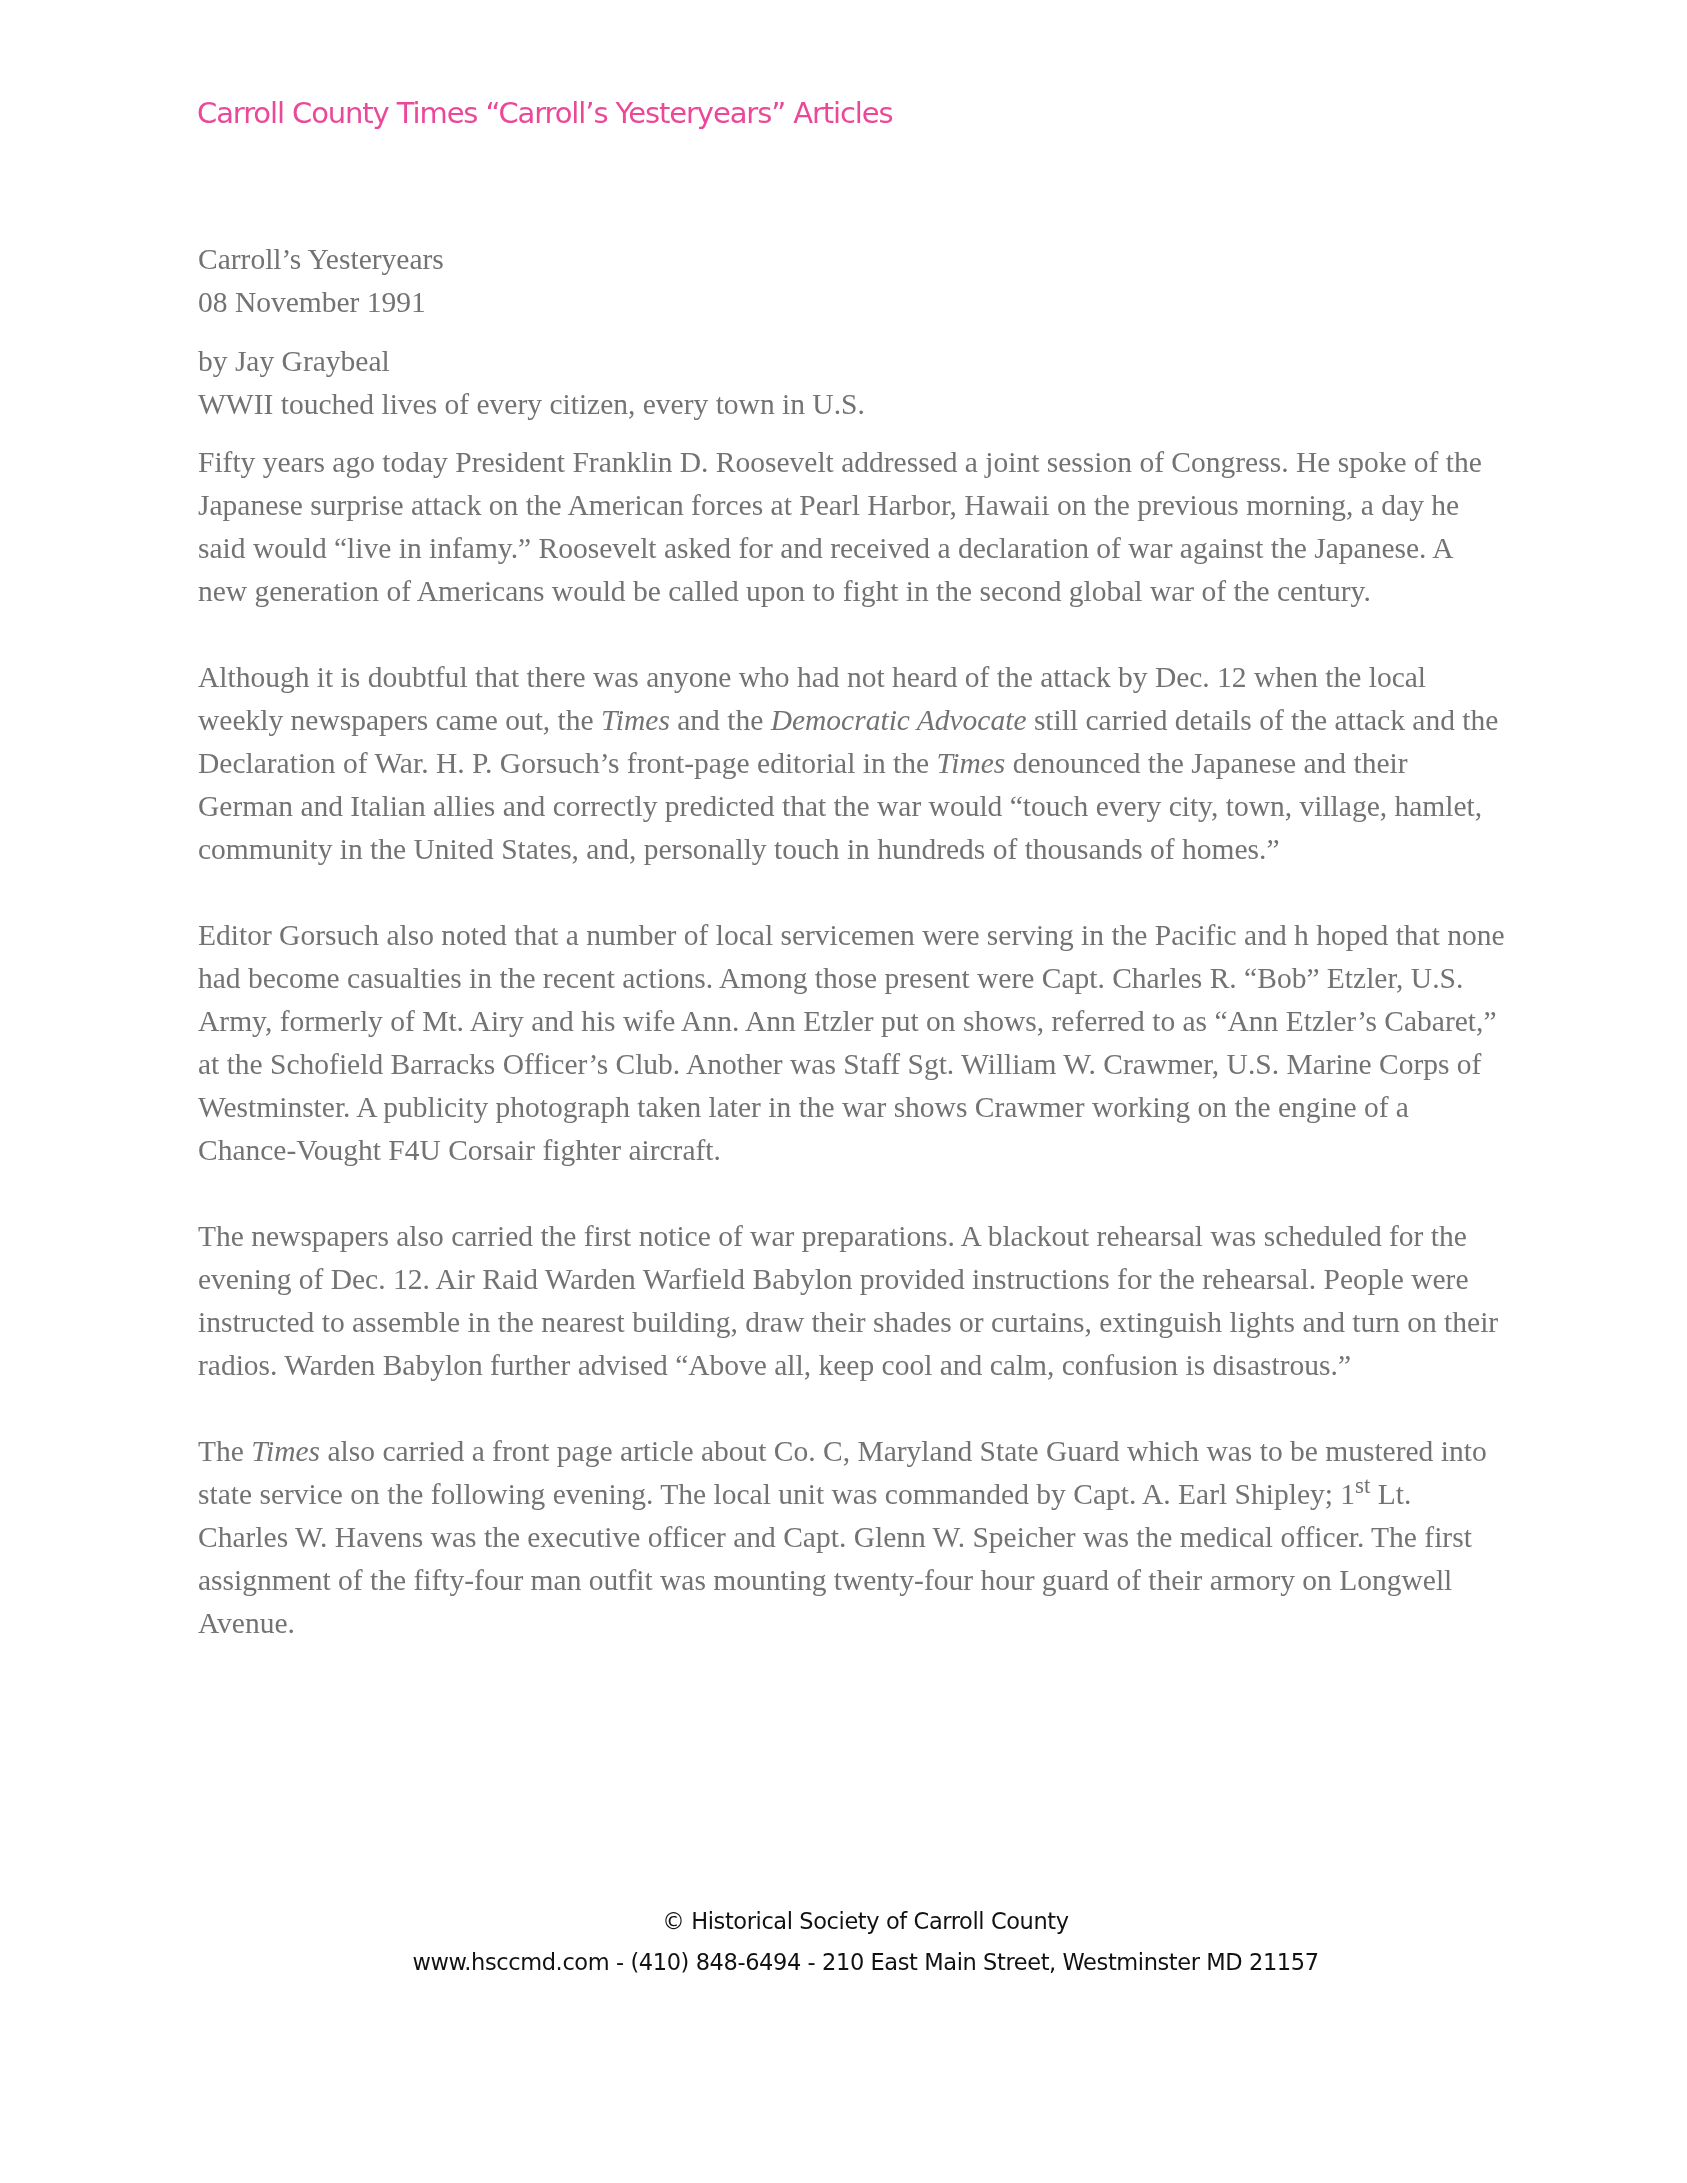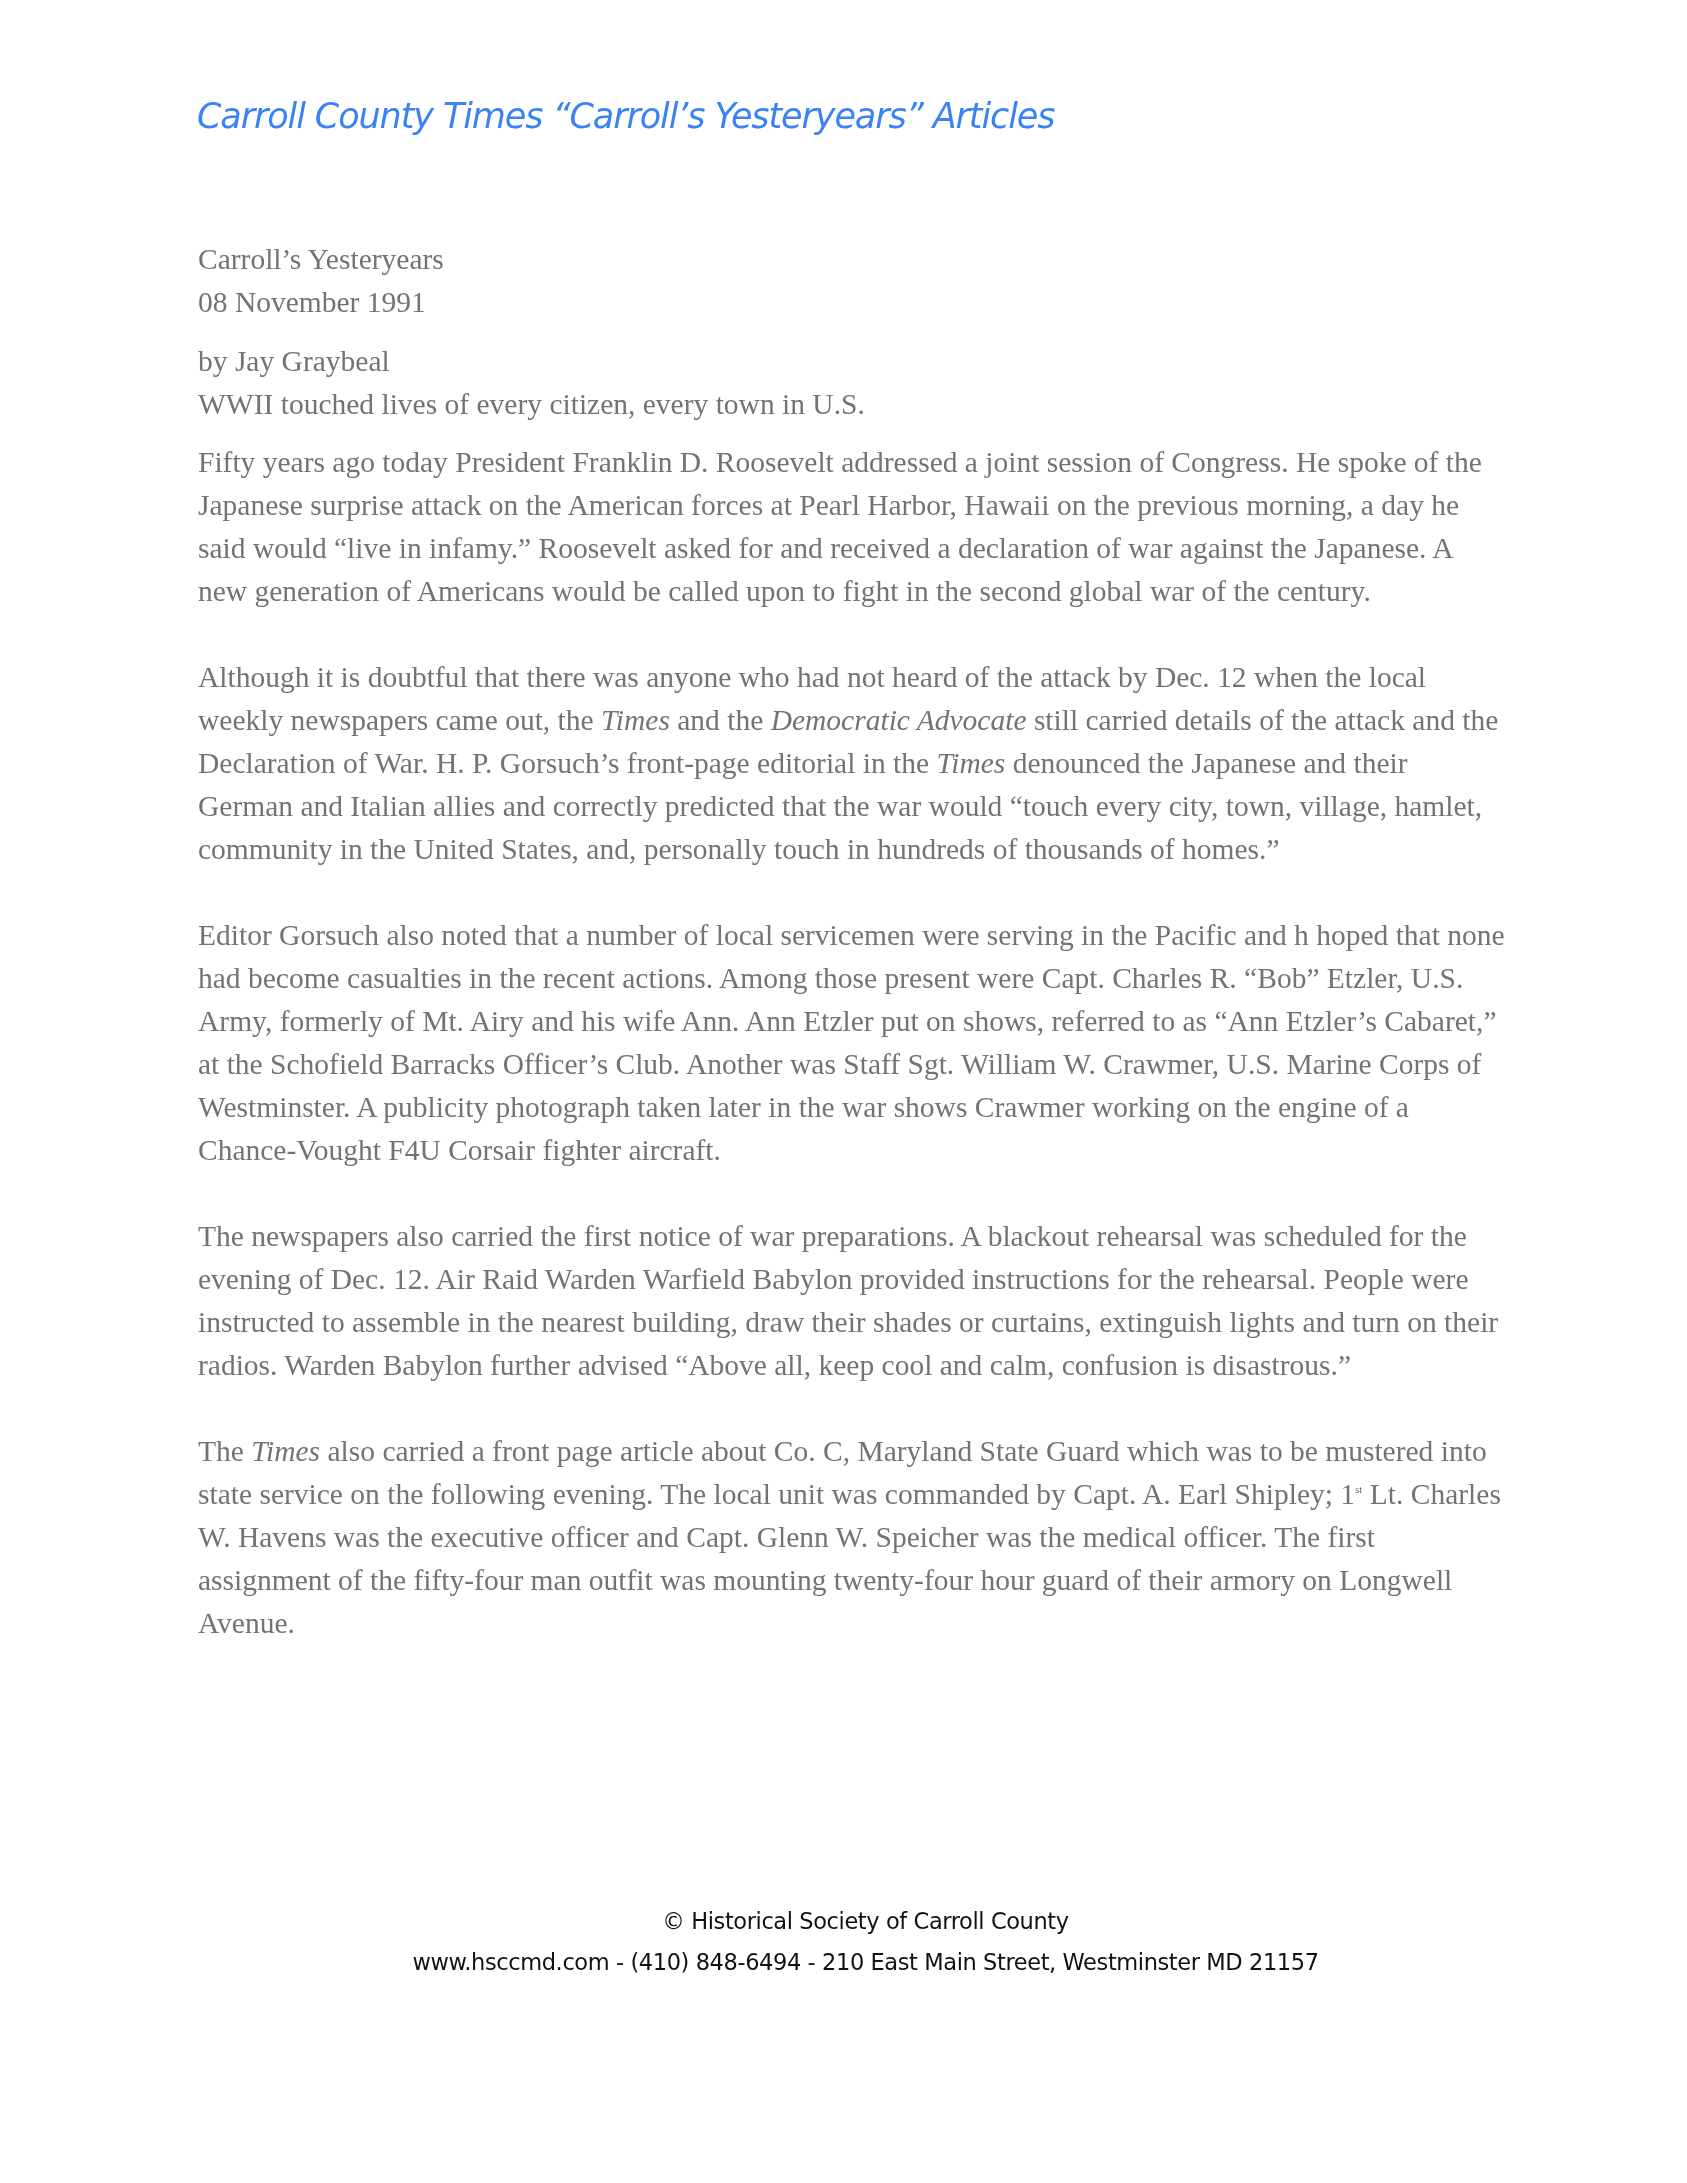--- a/index.html
+++ b/index.html
@@ -1,36 +1,36 @@
 <!DOCTYPE html>
 <html style="font-size:11.2px"><head>
   <meta charset="utf-8">
   <style>
     html, body { margin: 0; padding: 0; background: #ffffff; }
     body { width: 1687px; height: 2183px; position: relative; overflow: hidden; color: #111; }
     .page-header {
       position: absolute; left: 197px; top: 96px;
-      font-family: "DejaVu Sans", sans-serif; font-style: italic;
-      font-size: 35px; letter-spacing: -1.1px; color: #3b82f6;
+      font-family: "DejaVu Sans", sans-serif; 
+      font-size: 29px; letter-spacing: -1.1px; color: #ec4899;
     }
     .body {
       position: absolute; left: 198px; top: 238px; width: 1307px;
       font-family: "Liberation Serif", serif; font-size: 29.5px; line-height: 43px; color: #737373;
     }
     .meta p, .title-block p { margin: 0; }
     .meta { margin-bottom: 15.5px; }
     .title-block { margin-bottom: 15.5px; }
     .para { margin: 0 0 43px 0; }
     .footer {
       position: absolute; left: 0; width: 1687px; top: 1901px; text-align: center;
       font-family: "DejaVu Sans", sans-serif; font-size: 22.5px; line-height: 41px; color: #111;
       letter-spacing: -0.4px;
     }
     .footer p { margin: 0; padding-left: 44px; }
-    sup { font-size: 11px; line-height: 0; margin-top: 45px; }
+    sup { font-size: 23px; line-height: 0; margin-top: 45px; }
   </style>
 </head>
 <body>
 
 <div class="page-header">Carroll County Times “Carroll’s Yesteryears” Articles</div>
 
 <div class="body">
   <div class="meta">
     <p>Carroll’s Yesteryears</p>
     <p>08 November 1991</p>

